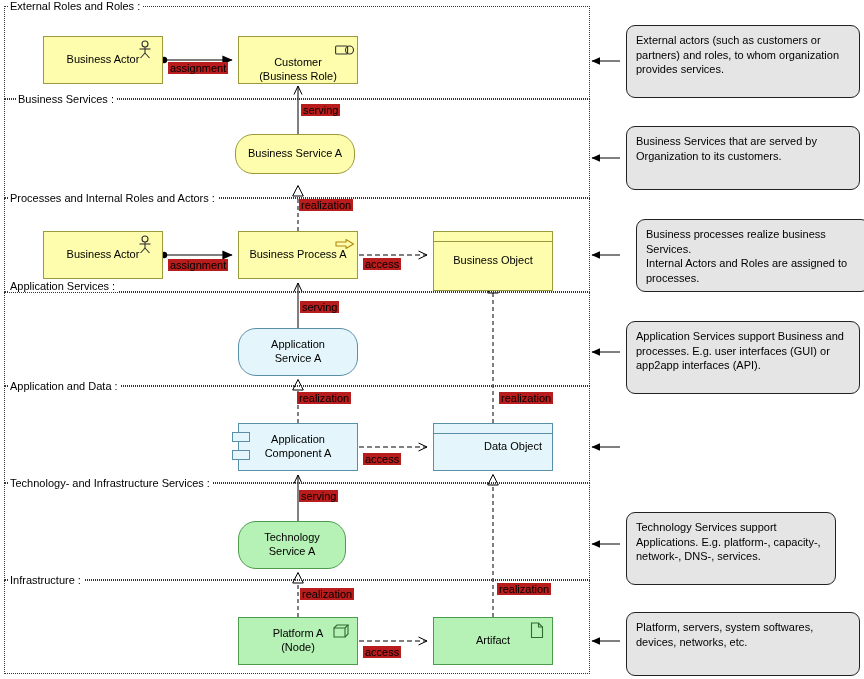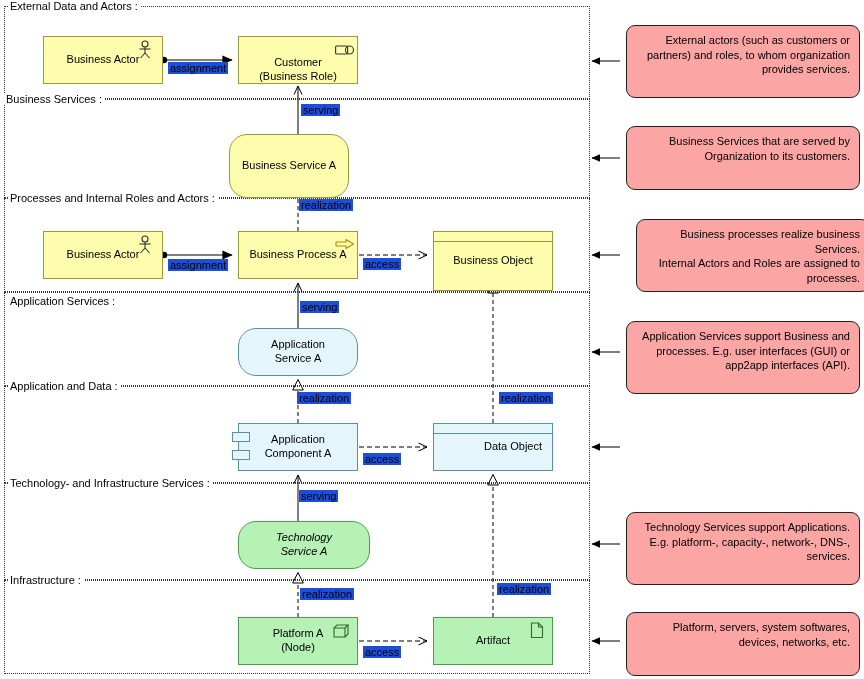--- a/index.html
+++ b/index.html
@@ -10,23 +10,23 @@
   .layer{position:absolute;border:1px dotted #333;box-sizing:border-box;}
   .layer-label{position:absolute;background:#fff;padding:0 3px 0 2px;font-size:11px;line-height:11px;color:#000;white-space:nowrap;}
 
   .node{position:absolute;box-sizing:border-box;border:1px solid #8a8a2a;display:flex;align-items:center;justify-content:center;text-align:center;line-height:1.25;}
   .biz{background:#fdfdad;border-color:#9a9a3a;}
   .app{background:#e4f6fb;border-color:#5a8fa8;}
   .tech{background:#b6f2b6;border-color:#4e9b4e;}
   .rounded{border-radius:18px;}
   .label{pointer-events:none;}
 
-  .edge-label{position:absolute;background:#1d4ed8;padding:0 2px;font-size:11px;line-height:12px;color:#000;white-space:nowrap;}
-
-  .callout{position:absolute;box-sizing:border-box;border:1px solid #222;border-radius:9px;background:#fca5a5;padding:7px 9px;font-size:11px;line-height:1.33;color:#000;text-align:right;}
+  .edge-label{position:absolute;background:#b91c1c;padding:0 2px;font-size:11px;line-height:12px;color:#000;white-space:nowrap;}
+
+  .callout{position:absolute;box-sizing:border-box;border:1px solid #222;border-radius:9px;background:#e5e5e5;padding:7px 9px;font-size:11px;line-height:1.33;color:#000;}
 
   .icon{position:absolute;pointer-events:none;}
 </style>
 </head>
 <body>
 
 <div id="canvas">
 
   <svg id="wires" xmlns="http://www.w3.org/2000/svg">
     <defs>
@@ -72,30 +72,30 @@
     <line x1="620" y1="61" x2="592" y2="61" stroke="#000" stroke-width="1" marker-end="url(#arrowFilled)"></line>
     <line x1="620" y1="158" x2="592" y2="158" stroke="#000" stroke-width="1" marker-end="url(#arrowFilled)"></line>
     <line x1="620" y1="255" x2="592" y2="255" stroke="#000" stroke-width="1" marker-end="url(#arrowFilled)"></line>
     <line x1="620" y1="352" x2="592" y2="352" stroke="#000" stroke-width="1" marker-end="url(#arrowFilled)"></line>
     <line x1="620" y1="447" x2="592" y2="447" stroke="#000" stroke-width="1" marker-end="url(#arrowFilled)"></line>
     <line x1="620" y1="544" x2="592" y2="544" stroke="#000" stroke-width="1" marker-end="url(#arrowFilled)"></line>
     <line x1="620" y1="641" x2="592" y2="641" stroke="#000" stroke-width="1" marker-end="url(#arrowFilled)"></line>
   </svg>
 
   <div class="layer" style="left:4px;top:6px;width:586px;height:93px;"></div>
-  <div class="layer-label" style="left:8px;top:1px;">External Data and Actors :</div>
+  <div class="layer-label" style="left:8px;top:1px;">External Roles and Roles :</div>
 
   <div class="layer" style="left:4px;top:99px;width:586px;height:99px;"></div>
-  <div class="layer-label" style="left:4px;top:94px;">Business Services :</div>
+  <div class="layer-label" style="left:16px;top:94px;">Business Services :</div>
 
   <div class="layer" style="left:4px;top:198px;width:586px;height:94px;"></div>
   <div class="layer-label" style="left:8px;top:193px;">Processes and Internal Roles and Actors :</div>
 
   <div class="layer" style="left:4px;top:292px;width:586px;height:94px;"></div>
-  <div class="layer-label" style="left:8px;top:296px;">Application Services :</div>
+  <div class="layer-label" style="left:8px;top:281px;">Application Services :</div>
 
   <div class="layer" style="left:4px;top:386px;width:586px;height:97px;"></div>
   <div class="layer-label" style="left:8px;top:381px;">Application and Data :</div>
 
   <div class="layer" style="left:4px;top:483px;width:586px;height:97px;"></div>
   <div class="layer-label" style="left:8px;top:478px;">Technology- and Infrastructure Services :</div>
 
   <div class="layer" style="left:4px;top:580px;width:586px;height:94px;"></div>
   <div class="layer-label" style="left:8px;top:575px;">Infrastructure :</div>
 
@@ -112,21 +112,21 @@
 
   <div class="node biz" style="left:238px;top:36px;width:120px;height:48px;">
     <span class="label" style="white-space:pre-line;margin-top:20px;">Customer
 (Business Role)</span>
     <svg class="icon" style="left:96px;top:7px;" width="20" height="12" viewBox="0 0 20 12">
       <rect x="0.6" y="2" width="12" height="8" rx="1" fill="none" stroke="#333" stroke-width="1.1"></rect>
       <circle cx="14.5" cy="6" r="4" fill="none" stroke="#333" stroke-width="1.1"></circle>
     </svg>
   </div>
 
-  <div class="node biz rounded" style="left:229px;top:134px;width:120px;height:64px;">
+  <div class="node biz rounded" style="left:235px;top:134px;width:120px;height:40px;">
     <span class="label">Business Service A</span>
   </div>
 
   <div class="node biz" style="left:43px;top:231px;width:120px;height:48px;">
     <span class="label">Business Actor</span>
     <svg class="icon" style="left:93px;top:3px;" width="16" height="20" viewBox="0 0 16 20">
       <circle cx="8" cy="4" r="3" fill="none" stroke="#333" stroke-width="1.1"></circle>
       <line x1="8" y1="7" x2="8" y2="13" stroke="#333" stroke-width="1.1"></line>
       <line x1="2.5" y1="9" x2="13.5" y2="9" stroke="#333" stroke-width="1.1"></line>
       <line x1="8" y1="13" x2="3.5" y2="18" stroke="#333" stroke-width="1.1"></line>
@@ -156,21 +156,21 @@
 Component A</span>
     <div class="icon" style="left:-7px;top:8px;width:16px;height:8px;background:#e4f6fb;border:1px solid #5a8fa8;"></div>
     <div class="icon" style="left:-7px;top:26px;width:16px;height:8px;background:#e4f6fb;border:1px solid #5a8fa8;"></div>
   </div>
 
   <div class="node app" style="left:433px;top:423px;width:120px;height:48px;padding-left:40px;">
     <span class="label">Data Object</span>
     <div class="icon" style="left:0;top:0;width:118px;height:9px;border-bottom:1px solid #5a8fa8;"></div>
   </div>
 
-  <div class="node tech rounded" style="left:238px;top:521px;width:132px;height:48px;font-style:italic;">
+  <div class="node tech rounded" style="left:238px;top:521px;width:108px;height:48px;">
     <span class="label" style="white-space:pre-line;">Technology
 Service A</span>
   </div>
 
   <div class="node tech" style="left:238px;top:617px;width:120px;height:48px;">
     <span class="label" style="white-space:pre-line;">Platform A
 (Node)</span>
     <svg class="icon" style="left:94px;top:5px;" width="18" height="16" viewBox="0 0 18 16">
       <path d="M1,5 L12,5 L12,14 L1,14 z" fill="none" stroke="#2e6b2e" stroke-width="1.1"></path>
       <path d="M1,5 L4,2 L15,2 L12,5" fill="none" stroke="#2e6b2e" stroke-width="1.1"></path>
@@ -198,16 +198,16 @@
   <div class="edge-label" style="left:299px;top:490px;">serving</div>
   <div class="edge-label" style="left:300px;top:588px;">realization</div>
   <div class="edge-label" style="left:497px;top:583px;">realization</div>
   <div class="edge-label" style="left:363px;top:646px;">access</div>
 
   <div class="callout" style="left:626px;top:25px;width:234px;height:73px;">External actors (such as customers or partners) and roles, to whom organization provides services.</div>
   <div class="callout" style="left:626px;top:126px;width:234px;height:64px;">Business Services that are served by Organization to its customers.</div>
   <div class="callout" style="left:636px;top:219px;width:234px;height:73px;white-space:pre-line;">Business processes realize business Services.
 Internal Actors and Roles are assigned to processes.</div>
   <div class="callout" style="left:626px;top:321px;width:234px;height:73px;">Application Services support Business and processes. E.g. user interfaces (GUI) or app2app interfaces (API).</div>
-  <div class="callout" style="left:626px;top:512px;width:234px;height:73px;">Technology Services support Applications. E.g. platform-, capacity-, network-, DNS-, services.</div>
+  <div class="callout" style="left:626px;top:512px;width:210px;height:73px;">Technology Services support Applications. E.g. platform-, capacity-, network-, DNS-, services.</div>
   <div class="callout" style="left:626px;top:612px;width:234px;height:64px;">Platform, servers, system softwares, devices, networks, etc.</div>
 
 </div>
 
 </body></html>

